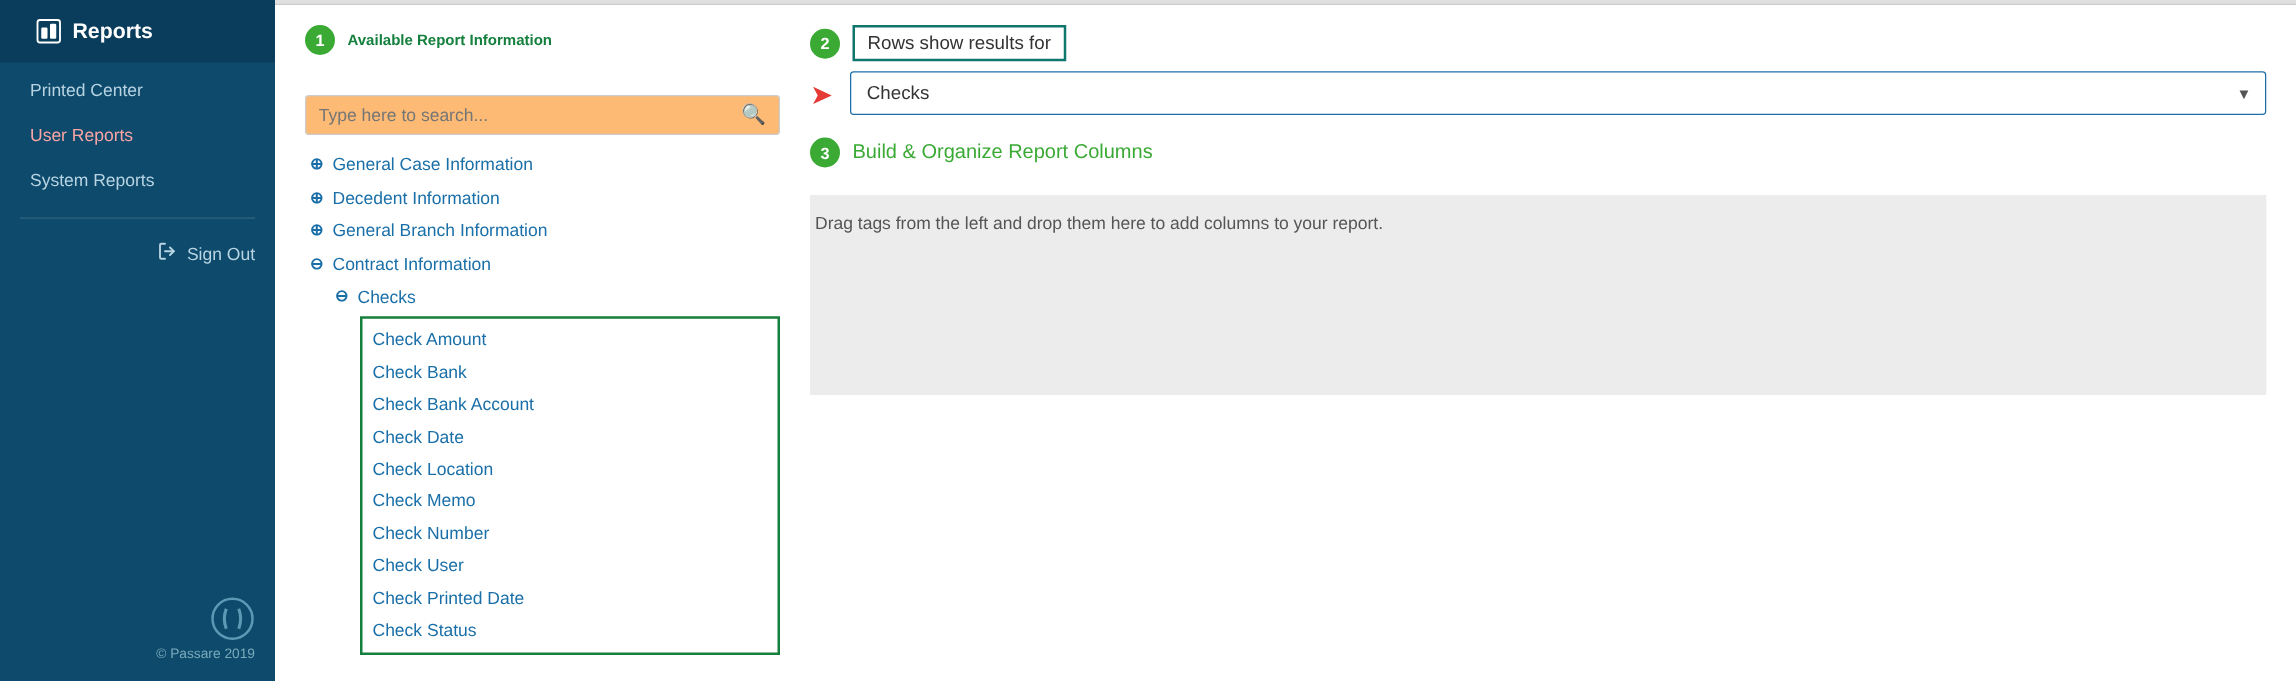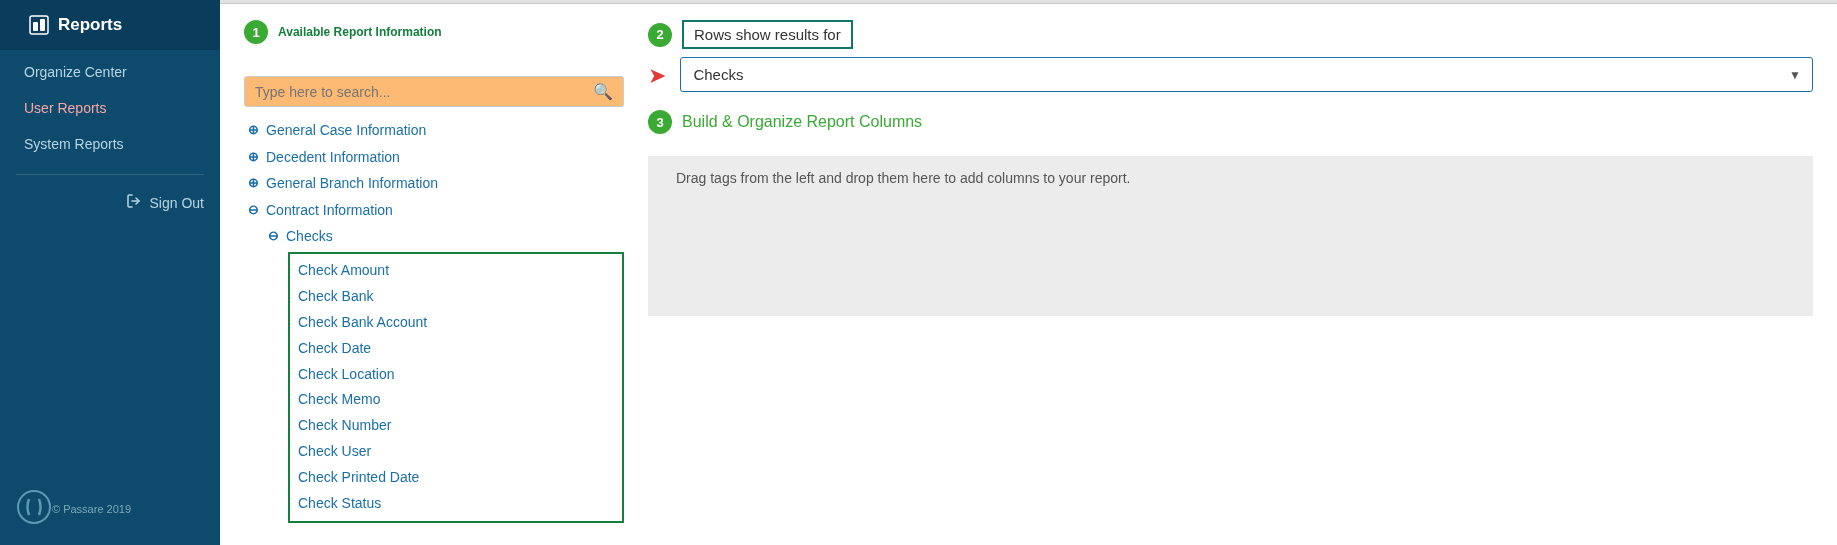--- a/index.html
+++ b/index.html
@@ -58,21 +58,22 @@
       gap: 8px;
       padding: 10px 16px;
       color: #b8d4e3;
       font-size: 14px;
       cursor: pointer;
       justify-content: flex-end;
     }
     .sidebar-footer {
       margin-top: auto;
       display: flex;
-      align-items: center;
+      flex-direction: column;
+      align-items: flex-end;
       padding: 16px;
       color: #7aaabb;
       font-size: 11px;
     }
     .sidebar-logo-icon {
       width: 36px;
       height: 36px;
       margin-bottom: 4px;
     }
 
@@ -252,21 +253,21 @@
     .build-title {
       font-size: 16px;
       color: #3aaa35;
       font-weight: 500;
     }
     .drop-zone {
       margin-top: 10px;
       background: #ececec;
       border: none;
       min-height: 160px;
-      padding: 14px 28px;
+      padding: 14px 4px;
       font-size: 14px;
       color: #555;
       flex: 1;
     }
 
     .rows-select-row {
       display: flex;
       align-items: center;
       gap: 14px;
     }
@@ -279,21 +280,21 @@
     <span class="sidebar-header-icon">
       <svg viewBox="0 0 22 22" width="22" height="22" fill="none">
         <rect x="2" y="2" width="18" height="18" rx="2" stroke="#fff" stroke-width="1.5"></rect>
         <rect x="5" y="8" width="5" height="9" fill="#fff" rx="1"></rect>
         <rect x="12" y="5" width="5" height="12" fill="#fff" rx="1"></rect>
       </svg>
     </span>
     <span>Reports</span>
   </div>
   <nav class="sidebar-nav">
-    <a class="sidebar-nav-item">Organize Center</a>
+    <a class="sidebar-nav-item">Printed Center</a>
     <a class="sidebar-nav-item active">User Reports</a>
     <a class="sidebar-nav-item">System Reports</a>
   </nav>
   <hr class="sidebar-divider">
   <div class="sidebar-signout">
     <span>
       <svg width="16" height="16" viewBox="0 0 16 16" fill="none">
         <path d="M6 2H3a1 1 0 00-1 1v10a1 1 0 001 1h3" stroke="#b8d4e3" stroke-width="1.5" stroke-linecap="round"></path>
         <path d="M10 11l3-3-3-3" stroke="#b8d4e3" stroke-width="1.5" stroke-linecap="round" stroke-linejoin="round"></path>
         <path d="M13 8H6" stroke="#b8d4e3" stroke-width="1.5" stroke-linecap="round"></path>

